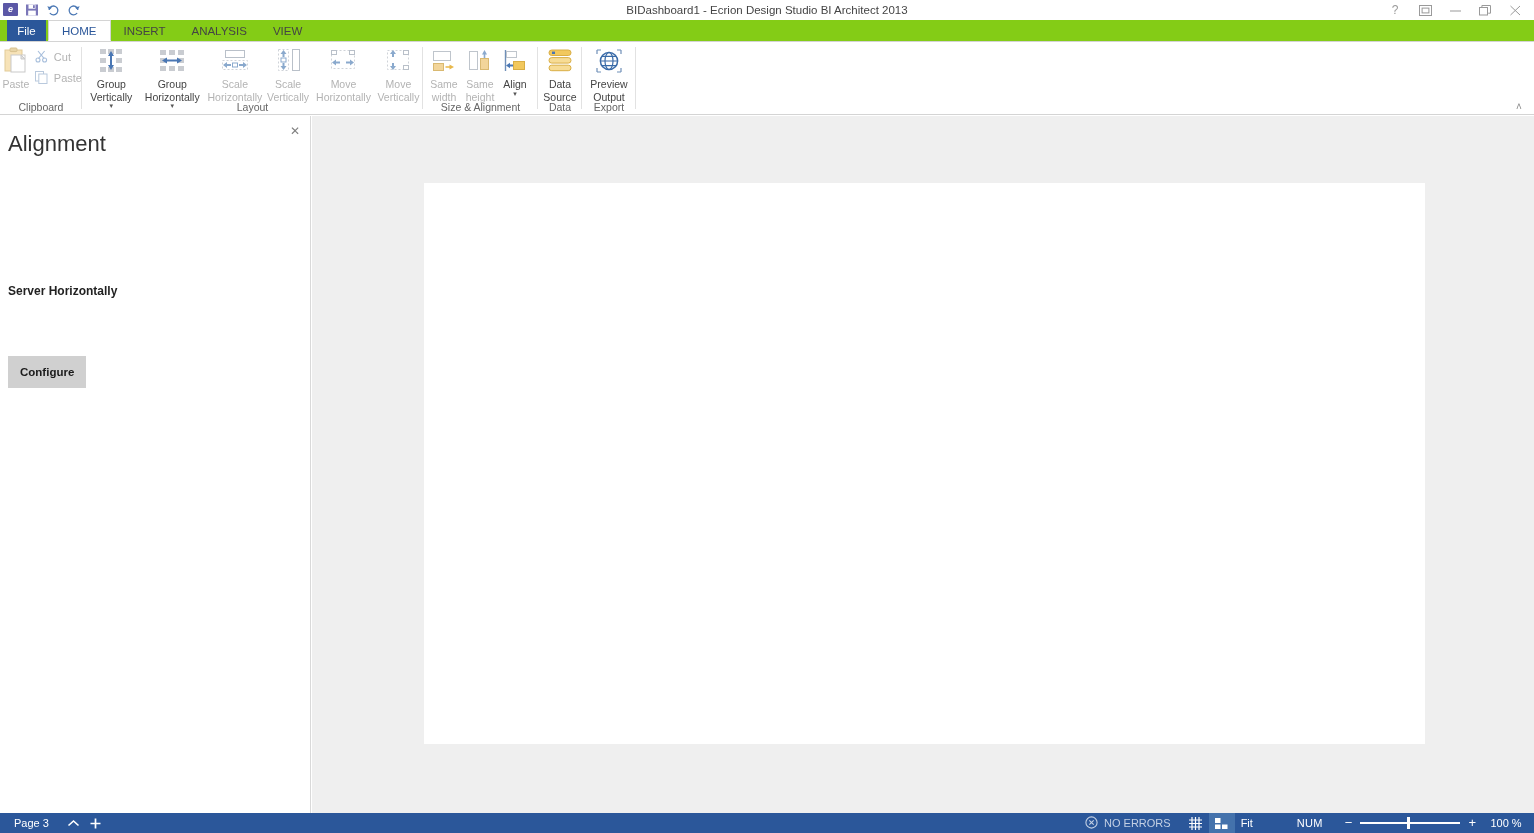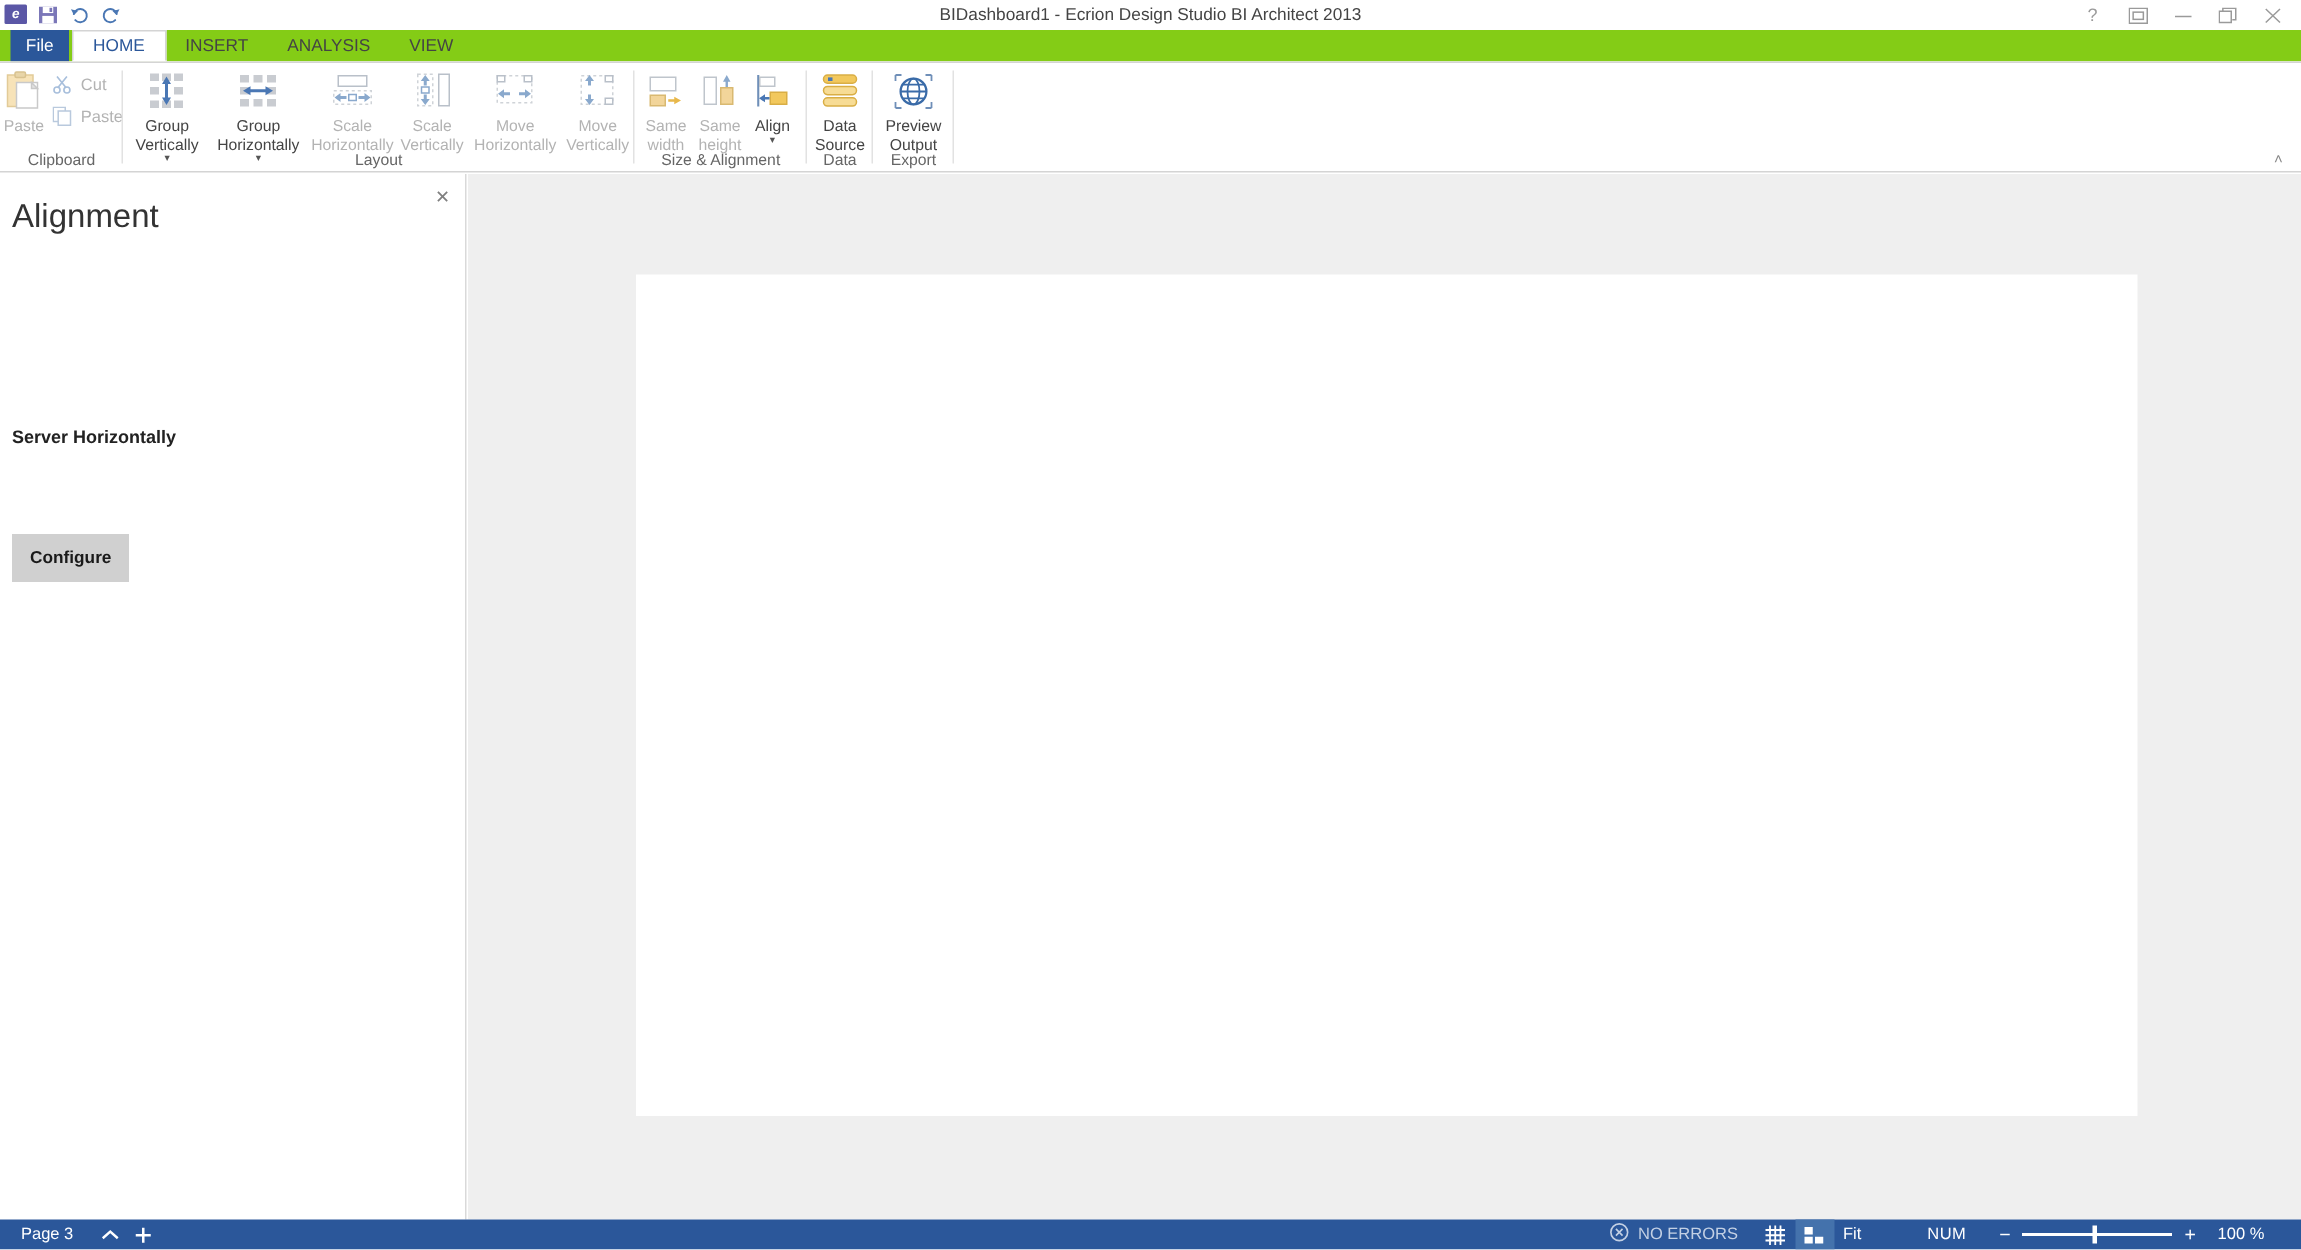--- a/index.html
+++ b/index.html
@@ -116,21 +116,21 @@
   
   .statusbar {
     position:absolute; left:0; bottom:0; width:1534px; height:20px;
     background:#2b579a; color:#ffffff; font-size:11px;
     display:flex; align-items:center;
   }
   .sb-item { display:flex; align-items:center; justify-content:center; height:20px; cursor:default; }
   .sb-page { padding:0 14px; }
   .sb-icobtn { width:22px; height:20px; display:flex; align-items:center; justify-content:center; font-size:12px; }
   .sb-icobtn.sel { background:#4472ac; }
-  .sb-right { margin-left:auto; display:flex; align-items:center; height:20px; padding-right:20px; }
+  .sb-right { margin-left:auto; display:flex; align-items:center; height:20px; padding-right:8px; }
   .sb-errors { display:flex; align-items:center; gap:6px; color:#c3d0e4; padding:0 12px; }
   .sb-fit { padding:0 10px 0 6px; }
   .sb-num { padding:0 22px 0 34px; letter-spacing:.3px; }
   .zoomslider { display:flex; align-items:center; gap:8px; padding-right:10px; }
   .zs-track { position:relative; width:100px; height:12px; display:flex; align-items:center; }
   .zs-line { width:100%; height:2px; background:#ffffff; }
   .zs-thumb { position:absolute; left:47px; top:0px; width:3px; height:12px; background:#ffffff; }
   .zs-pm { font-size:13px; line-height:10px; }
   .sb-zoomval { min-width:40px; text-align:right; }
 </style>

